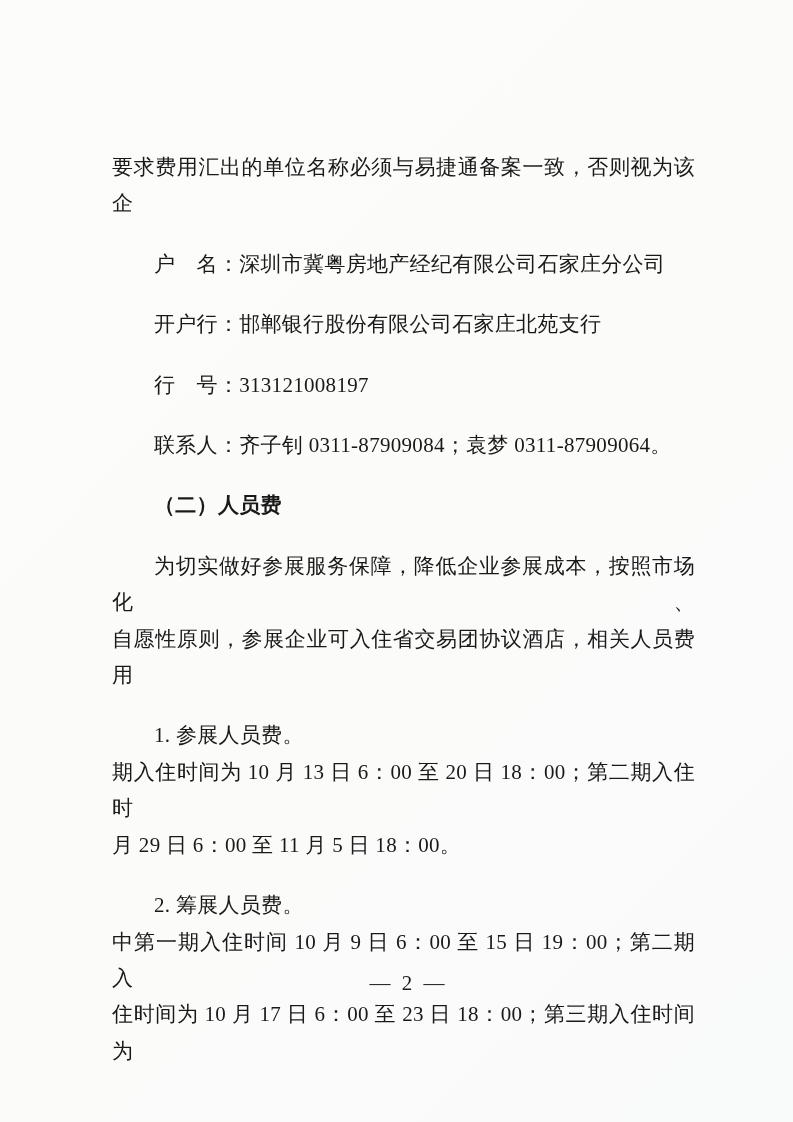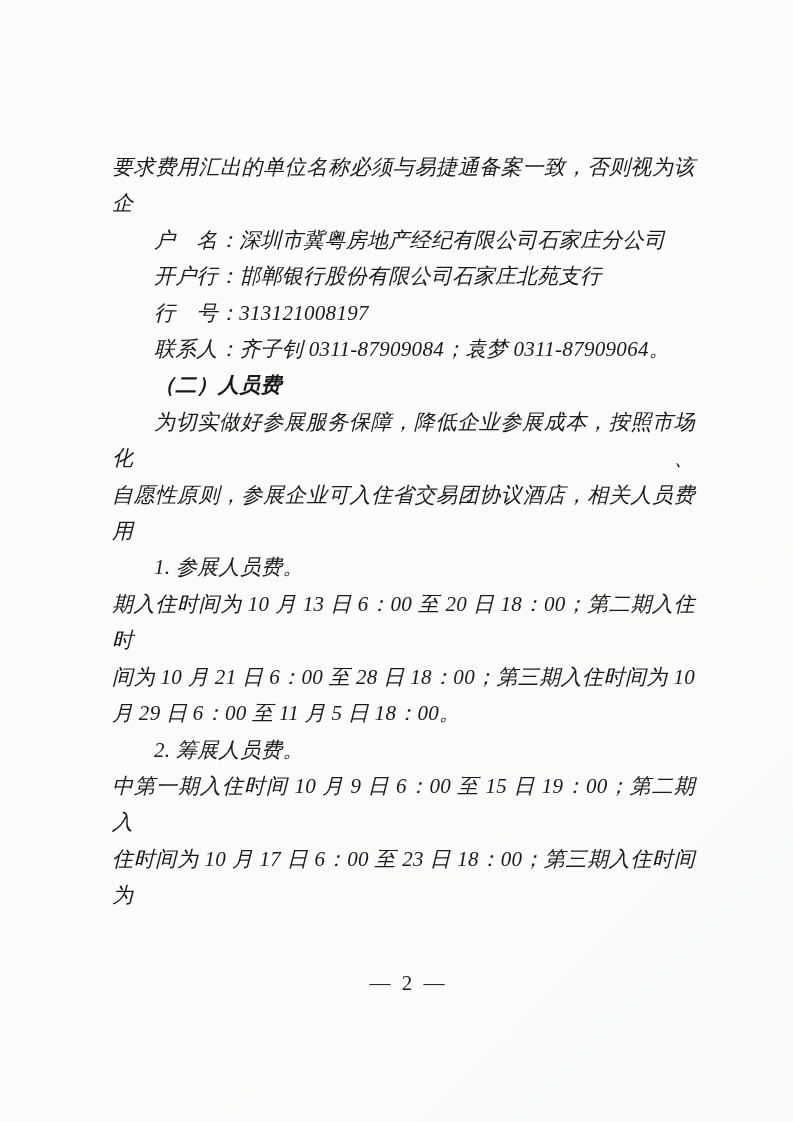--- a/index.html
+++ b/index.html
@@ -24,28 +24,28 @@
     position: absolute;
     left: 112px;
     top: 149px;
     width: 583px;
     font-size: 21px;
     line-height: 36.4px;
     letter-spacing: 0.3px;
   }
   .line {
     text-align: left;
-    font-style: italic;
   }
   .line.jf {
     text-align: justify;
     text-align-last: justify;
   }
   .line.indent {
     text-indent: 2em;
+    margin-top: 24px;
   }
   .line.bold {
     font-weight: 700;
   }
   .footer {
     position: absolute;
     top: 971px;
     left: 0;
     width: 100%;
     box-sizing: border-box;
@@ -64,20 +64,19 @@
       <div class="line jf">要求费用汇出的单位名称必须与易捷通备案一致，否则视为该企</div>
       <div class="line indent">户　名：深圳市冀粤房地产经纪有限公司石家庄分公司</div>
       <div class="line indent">开户行：邯郸银行股份有限公司石家庄北苑支行</div>
       <div class="line indent">行　号：313121008197</div>
       <div class="line indent">联系人：齐子钊 0311-87909084；袁梦 0311-87909064。</div>
       <div class="line indent bold">（二）人员费</div>
       <div class="line indent jf">为切实做好参展服务保障，降低企业参展成本，按照市场化、</div>
       <div class="line jf">自愿性原则，参展企业可入住省交易团协议酒店，相关人员费用</div>
       <div class="line indent">1. 参展人员费。</div>
       <div class="line jf">期入住时间为 10 月 13 日 6：00 至 20 日 18：00；第二期入住时</div>
-      <div class="line jf">间为 10 月 21 日 6：00 至 28 日 18：00；第三期入住时间为 10</div>
       <div class="line">月 29 日 6：00 至 11 月 5 日 18：00。</div>
       <div class="line indent">2. 筹展人员费。</div>
       <div class="line jf">中第一期入住时间 10 月 9 日 6：00 至 15 日 19：00；第二期入</div>
       <div class="line jf">住时间为 10 月 17 日 6：00 至 23 日 18：00；第三期入住时间为</div>
     </div>
   <div class="footer">— 2 —</div>
 </div>
 
 </body></html>

